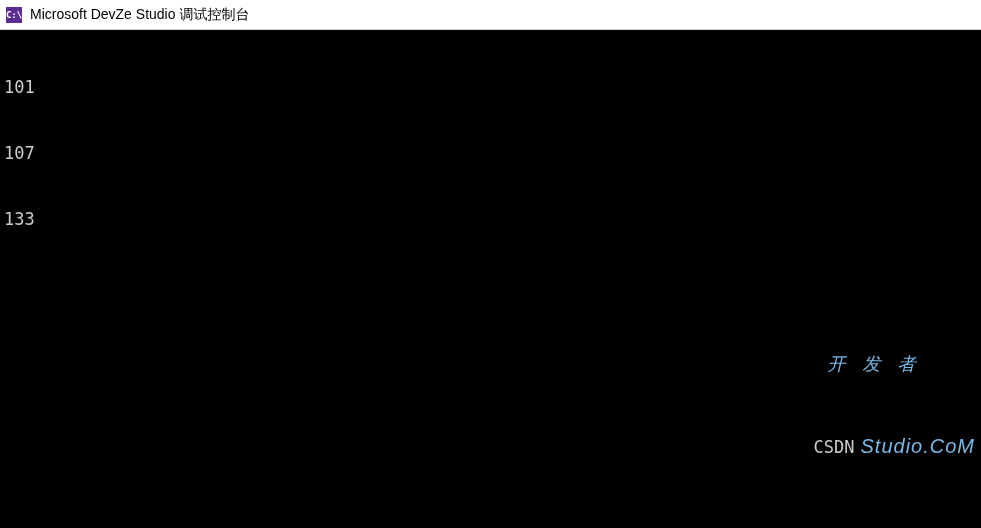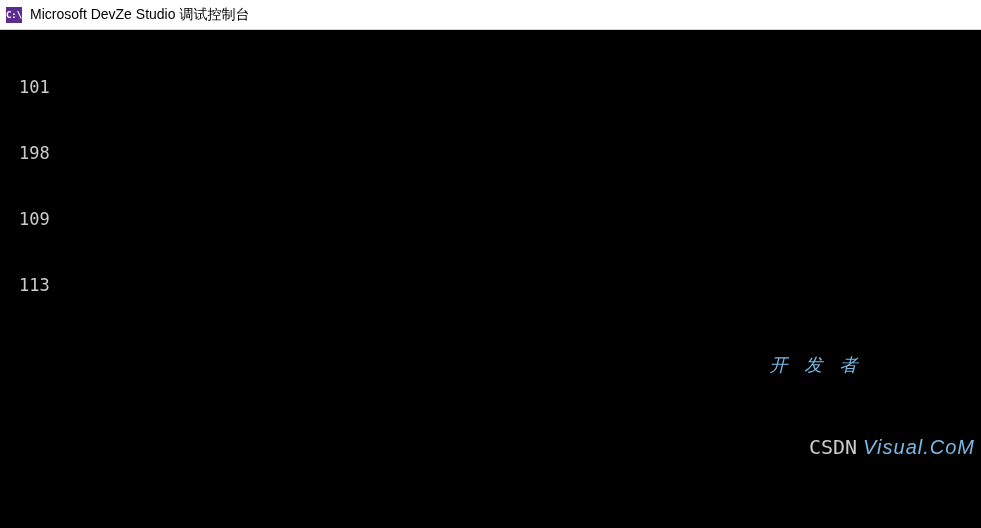--- a/index.html
+++ b/index.html
@@ -36,21 +36,21 @@
       color: #fff;
       font-size: 9px;
       font-weight: bold;
       font-family: Consolas, monospace;
     }
     .console {
       background: #000000;
       color: #cccccc;
       width: 100%;
       height: calc(100% - 30px);
-      padding: 2px 19px;
+      padding: 2px 4px;
       font-family: "NSimSun", "SimSun", Consolas, monospace;
       font-size: 17px;
       line-height: 22px;
       white-space: pre;
       overflow: hidden;
       position: relative;
     }
     .console-line {
       display: block;
     }
@@ -61,51 +61,50 @@
       font-family: "Microsoft YaHei", sans-serif;
       font-size: 22px;
       color: #7ab8e6;
       font-style: italic;
       letter-spacing: 1px;
       pointer-events: none;
       text-shadow: 1px 1px 0 rgba(0,0,0,0.5);
     }
     .watermark .top-line {
       font-size: 18px;
-      text-align: left;
+      text-align: center;
       letter-spacing: 6px;
       margin-bottom: -6px;
     }
     .watermark .host-line {
       font-size: 20px;
     }
     .watermark .csdn {
       color: #cccccc;
       font-style: normal;
-      font-size: 20px;
+      font-size: 17px;
       font-family: "NSimSun", Consolas, monospace;
       margin-right: 6px;
       letter-spacing: 0;
     }
   </style>
 </head>
 <body>
 
 <div class="titlebar">
   <div class="titlebar-icon">
     <span>C:\</span>
   </div>
   <span>Microsoft DevZe Studio 调试控制台</span>
 </div>
 
 <div class="console">
   <span class="console-line">101</span>
-  <span class="console-line">198</span>
-  <span class="console-line">109</span>
-  <span class="console-line">113</span>
+  <span class="console-line">107</span>
+  <span class="console-line">133</span>
   
   
   
   
   
   
   
   
   
   
@@ -113,16 +112,16 @@
   
   
   
   
   
   
 
   <div class="watermark">
     <div class="top-line">开 发 者</div>
     <div class="host-line">
-      <span class="csdn">CSDN</span><span>Visual.CoM</span>
+      <span class="csdn">CSDN</span><span>Studio.CoM</span>
     </div>
   </div>
 </div>
 
 </body></html>

